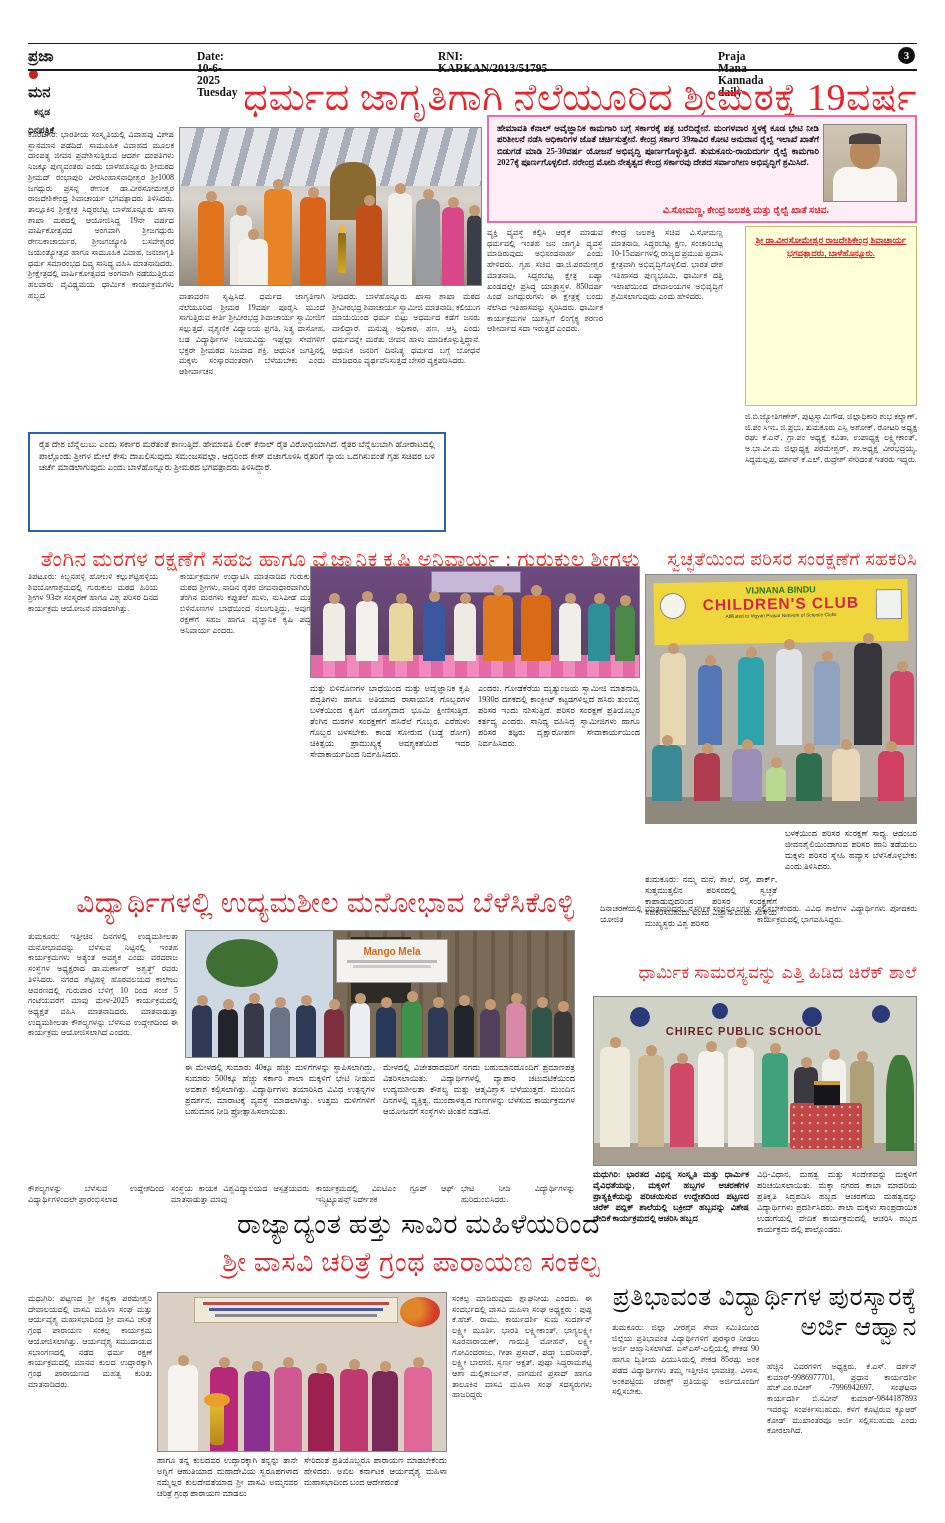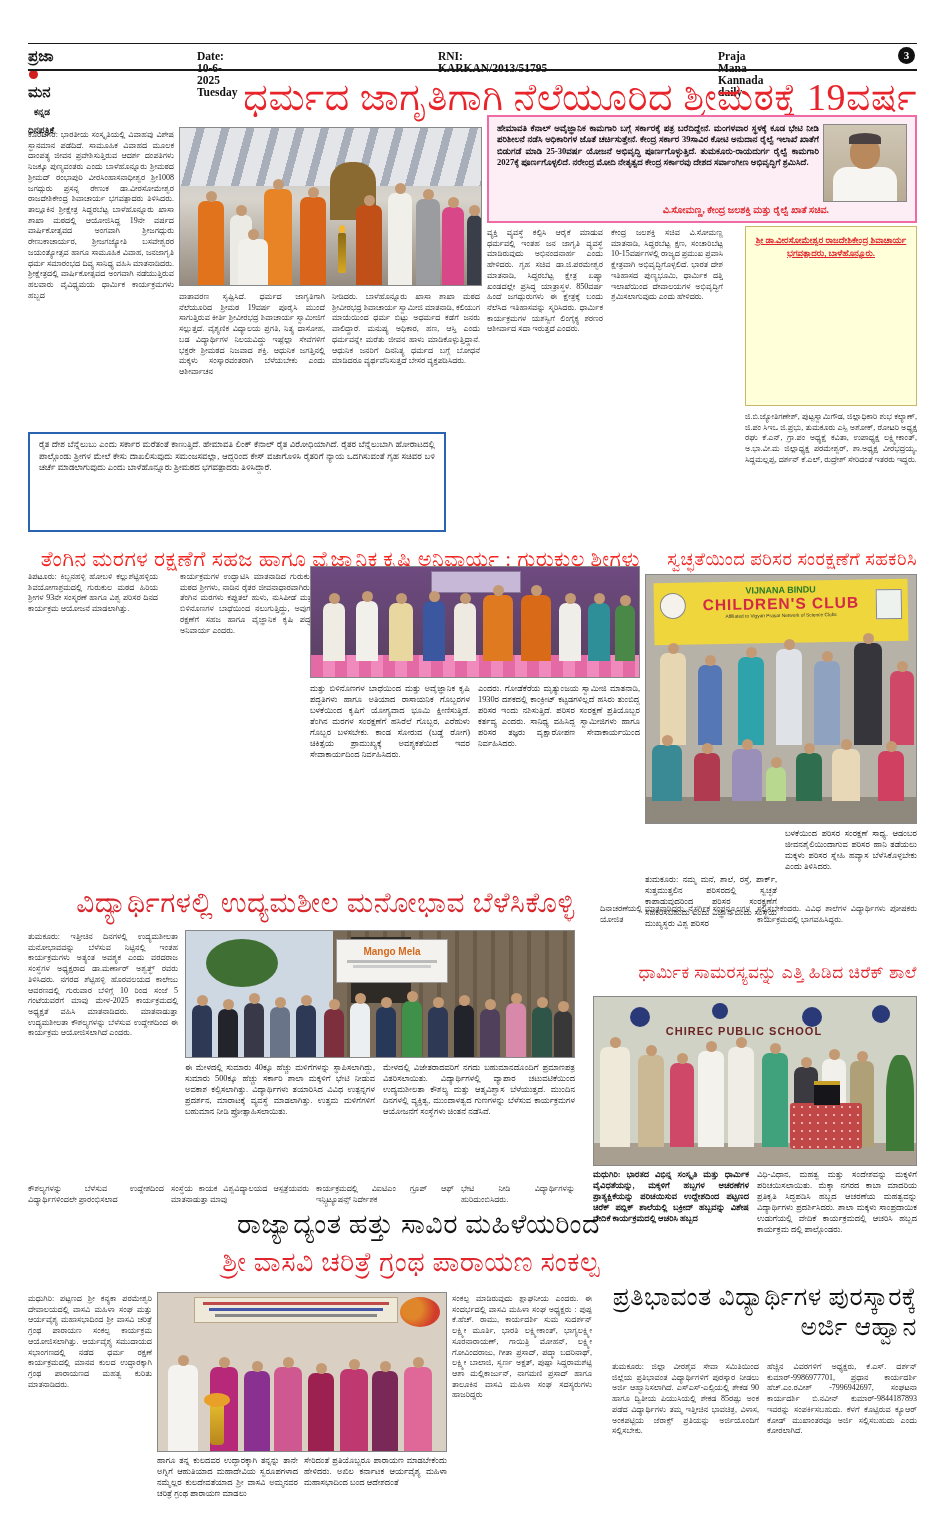--- a/index.html
+++ b/index.html
@@ -240,16 +240,16 @@
     <div class="fig" style="left:246px;bottom:0;width:28px;height:84px;background:#e06898"></div>
     <div class="abs" style="left:52px;bottom:6px;width:14px;height:46px;background:linear-gradient(#e8c030,#b8861c);border-radius:4px"></div>
     <div class="abs" style="left:46px;bottom:44px;width:26px;height:14px;border-radius:50%;background:#e8a028"></div>
   </div>
 
   <div class="abs colb" style="left:157px;top:1456px;width:141px;height:64px;font-weight:normal">ಹಾಗೂ ತನ್ನ ಕುಲದವರ ಉದ್ಧಾರಕ್ಕಾಗಿ ತನ್ನನ್ನು ತಾನೇ ಅಗ್ನಿಗೆ ಆಹುತಿಯಾದ ಮಹಾದೇವಿಯ ಸ್ವರೂಪಗಳಾದ ನಮ್ಮೆಲ್ಲರ ಕುಲದೇವತೆಯಾದ ಶ್ರೀ ವಾಸವಿ ಅಮ್ಮನವರ ಚರಿತ್ರೆ ಗ್ರಂಥ ಪಾರಾಯಣ ಮಾಡಲು</div>
   <div class="abs colb" style="left:304px;top:1456px;width:143px;height:64px;font-weight:normal">ಸೇರಿದಂತೆ ಪ್ರತಿಯೊಬ್ಬರೂ ಪಾರಾಯಣ ಮಾಡಬೇಕೆಂದು ಹೇಳಿದರು. ಅಖಿಲ ಕರ್ನಾಟಕ ಆರ್ಯವೈಶ್ಯ ಮಹಿಳಾ ಮಹಾಸಭಾದಿಂದ ಬಂದ ಆದೇಶದಂತೆ</div>
   <div class="abs col" style="left:452px;top:1294px;width:140px;height:226px">ಸಂಕಲ್ಪ ಮಾಡಿರುವುದು ಶ್ಲಾಘನೀಯ ಎಂದರು. ಈ ಸಂದರ್ಭದಲ್ಲಿ ವಾಸವಿ ಮಹಿಳಾ ಸಂಘ ಅಧ್ಯಕ್ಷರು : ಪುಷ್ಪ ಕೆ.ಹೆಚ್. ರಾಮು, ಕಾರ್ಯದರ್ಶಿ ಸುಮ ಸುದರ್ಶನ್ ಲಕ್ಷ್ಮೀ ಮೂರ್ತಿ, ಭಾರತಿ ಲಕ್ಷ್ಮೀಕಾಂತ್, ಭಾಗ್ಯಲಕ್ಷ್ಮೀ ಸೂರನಾರಾಯಣ್, ಗಾಯಿತ್ರಿ ಮೋಹನ್, ಲಕ್ಷ್ಮೀ ಗೋವಿಂದರಾಜು, ಗೀತಾ ಪ್ರಸಾದ್, ಪದ್ಮಾ ಬದರಿನಾಥ್, ಲಕ್ಷ್ಮೀ ಬಾಲಾಜಿ, ಸ್ವರ್ಣ ಅಕ್ಷತ್, ಪುಷ್ಪಾ ಸಿದ್ದರಾಮಶೆಟ್ಟಿ ಆಶಾ ಮಲ್ಲಿಕಾರ್ಜುನ್, ನಾಗಮಣಿ ಪ್ರಸಾದ್ ಹಾಗೂ ತಾಲೂಕಿನ ವಾಸವಿ ಮಹಿಳಾ ಸಂಘ ಸದಸ್ಯರುಗಳು ಹಾಜರಿದ್ದರು</div>
 
   <div class="abs hl hl-black2" style="left:612px;top:1282px;width:305px">ಪ್ರತಿಭಾವಂತ ವಿದ್ಯಾರ್ಥಿಗಳ ಪುರಸ್ಕಾರಕ್ಕೆ ಅರ್ಜಿ ಆಹ್ವಾನ</div>
-  <div class="abs col" style="left:612px;top:1362px;width:147px;height:112px">ತುಮಕೂರು: ಜಿಲ್ಲಾ ವೀರಶೈವ ಸೇವಾ ಸಮಿತಿಯಿಂದ ಜಿಲ್ಲೆಯ ಪ್ರತಿಭಾವಂತ ವಿದ್ಯಾರ್ಥಿಗಳಿಗೆ ಪುರಸ್ಕಾರ ನೀಡಲು ಅರ್ಜಿ ಆಹ್ವಾನಿಸಲಾಗಿದೆ. ಎಸ್ಎಸ್-ಎಲ್ಸಿಯಲ್ಲಿ ಶೇಕಡ 90 ಹಾಗೂ ದ್ವಿತೀಯ ಪಿಯುಸಿಯಲ್ಲಿ ಶೇಕಡ 85ರಷ್ಟು ಅಂಕ ಪಡೆದ ವಿದ್ಯಾರ್ಥಿಗಳು ತಮ್ಮ ಇತ್ತೀಚಿನ ಭಾವಚಿತ್ರ, ವಿಳಾಸ, ಅಂಕಪಟ್ಟಿಯ ಜೆರಾಕ್ಸ್ ಪ್ರತಿಯನ್ನು ಅರ್ಜಿಯೊಂದಿಗೆ ಸಲ್ಲಿಸಬೇಕು.</div>
+  <div class="abs col" style="left:612px;top:1323px;width:147px;height:112px">ತುಮಕೂರು: ಜಿಲ್ಲಾ ವೀರಶೈವ ಸೇವಾ ಸಮಿತಿಯಿಂದ ಜಿಲ್ಲೆಯ ಪ್ರತಿಭಾವಂತ ವಿದ್ಯಾರ್ಥಿಗಳಿಗೆ ಪುರಸ್ಕಾರ ನೀಡಲು ಅರ್ಜಿ ಆಹ್ವಾನಿಸಲಾಗಿದೆ. ಎಸ್ಎಸ್-ಎಲ್ಸಿಯಲ್ಲಿ ಶೇಕಡ 90 ಹಾಗೂ ದ್ವಿತೀಯ ಪಿಯುಸಿಯಲ್ಲಿ ಶೇಕಡ 85ರಷ್ಟು ಅಂಕ ಪಡೆದ ವಿದ್ಯಾರ್ಥಿಗಳು ತಮ್ಮ ಇತ್ತೀಚಿನ ಭಾವಚಿತ್ರ, ವಿಳಾಸ, ಅಂಕಪಟ್ಟಿಯ ಜೆರಾಕ್ಸ್ ಪ್ರತಿಯನ್ನು ಅರ್ಜಿಯೊಂದಿಗೆ ಸಲ್ಲಿಸಬೇಕು.</div>
   <div class="abs col" style="left:767px;top:1362px;width:150px;height:112px">ಹೆಚ್ಚಿನ ವಿವರಗಳಿಗೆ ಅಧ್ಯಕ್ಷರು, ಕೆ.ಎಸ್. ದರ್ಶನ್ ಕುಮಾರ್-9986977701, ಪ್ರಧಾನ ಕಾರ್ಯದರ್ಶಿ ಹೆಚ್.ಎಂ.ರವೀಶ್ -7996942697, ಸಂಘಟನಾ ಕಾರ್ಯದರ್ಶಿ ಬಿ.ನವೀನ್ ಕುಮಾರ್-9844187893 ಇವರನ್ನು ಸಂಪರ್ಕಿಸಬಹುದು. ಕೆಳಗೆ ಕೊಟ್ಟಿರುವ ಕ್ಯೂಆರ್ ಕೋಡ್ ಮುಖಾಂತರವೂ ಅರ್ಜಿ ಸಲ್ಲಿಸಬಹುದು ಎಂದು ಕೋರಲಾಗಿದೆ.</div>
 
 </div>
 
 </body></html>

